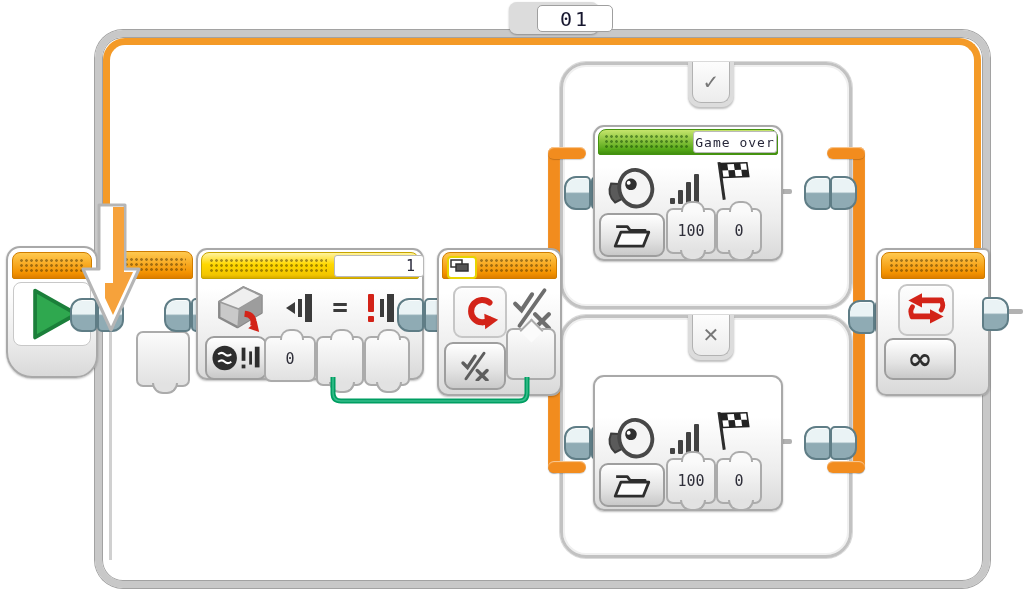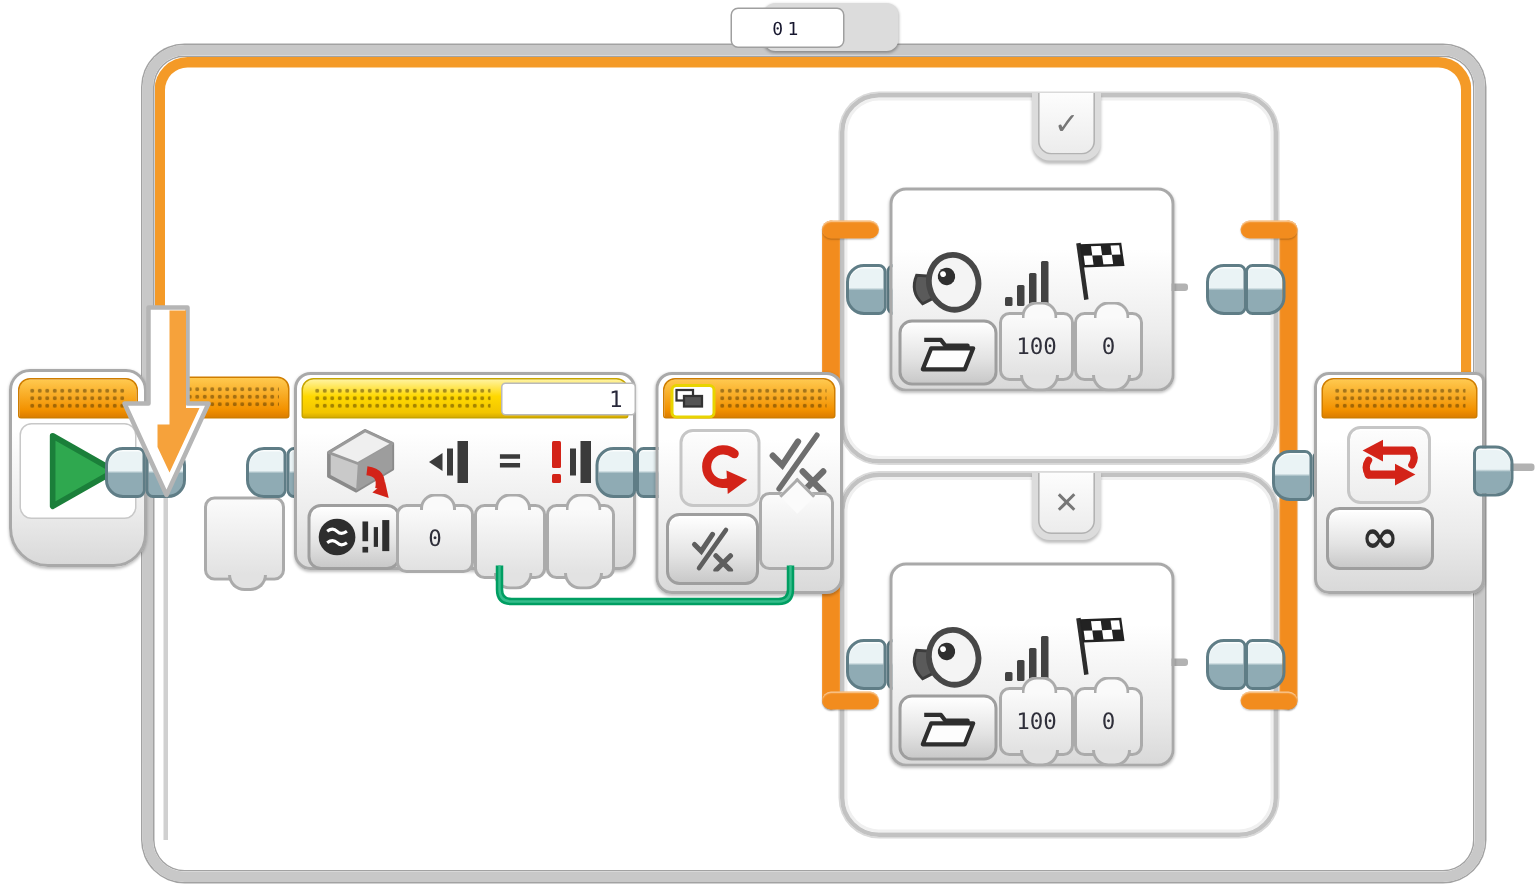--- a/index.html
+++ b/index.html
@@ -57,23 +57,23 @@
 
   
   .tab-outer{position:absolute;background:#dcdcdc;border-radius:0 0 12px 12px;
     box-shadow:0 2px 2px rgba(0,0,0,.25);}
   .tab-inner{position:absolute;left:4px;top:0;right:4px;bottom:4px;
     background:linear-gradient(#fdfdfd,#ececec);border:1px solid #b2b2b2;border-top:none;
     border-radius:0 0 9px 9px;display:flex;align-items:center;justify-content:center;
     font-size:20px;font-weight:bold;color:#777;font-family:"DejaVu Sans",sans-serif;}
   .looptab-outer{position:absolute;left:509px;top:2px;width:90px;height:32px;background:#dcdcdc;
     border-radius:8px;box-shadow:0 1px 2px rgba(0,0,0,.3);}
-  .looptab-inner{position:absolute;left:487px;top:5px;width:74px;height:25px;background:#fff;
+  .looptab-inner{position:absolute;left:537px;top:5px;width:74px;height:25px;background:#fff;
     border:1px solid #9f9f9f;border-radius:5px;display:flex;align-items:center;justify-content:center;
-    font-size:12px;letter-spacing:3px;color:#16162e;}
+    font-size:20px;letter-spacing:3px;color:#16162e;}
 
   .glyph{position:absolute;display:flex;align-items:center;justify-content:center;}
   .inf{font-family:"DejaVu Sans",sans-serif;font-size:30px;font-weight:bold;color:#2e2e2e;line-height:1;}
   svg{display:block;}
 </style>
 </head>
 <body>
 
 <div id="canvas">
 
@@ -227,20 +227,24 @@
   <div class="nub nub-r" style="left:591px;top:426px;"></div>
   <div class="nub nub-r" style="left:753px;top:426px;"></div>
   <div class="stick" style="left:776px;top:439px;width:16px;"></div>
   <div class="nub nub-l" style="left:804px;top:426px;"></div>
   <div class="nub nub-r" style="left:830px;top:426px;"></div>
 
   <div class="nub nub-l" style="left:848px;top:300px;"></div>
   <div class="nub nub-r" style="left:875px;top:300px;"></div>
 
   <div class="blk" style="left:593px;top:125px;width:186px;height:132px;">
+    <div class="hdr hdr-green" style="left:3px;top:2px;width:178px;height:24px;">
+      <div class="studs studs-g" style="left:5px;top:4px;width:86px;height:14px;"></div>
+      <div class="valbox" style="left:94px;top:1px;width:82px;height:20px;justify-content:center;font-size:13px;letter-spacing:1px;">Game over</div>
+    </div>
     <svg class="abs" style="left:8px;top:30px;" width="58" height="64" viewBox="0 0 60 64">
       <g transform="rotate(-12 30 32)">
         <path d="M10 22 q-7 10 0 20 l11 -3 v-14 z" fill="#5a5a5a" stroke="#3c3c3c" stroke-width="2"></path>
         <ellipse cx="34" cy="32" rx="17" ry="19" fill="#f4f4f4" stroke="#474747" stroke-width="4"></ellipse>
         <circle cx="30" cy="27" r="6" fill="#2f2f2f"></circle>
         <circle cx="28" cy="25" r="2" fill="#fff"></circle>
       </g>
     </svg>
     <svg class="abs" style="left:75px;top:40px;" width="34" height="40" viewBox="0 0 34 40">
       <rect x="0" y="31" width="5" height="6" rx="1" fill="#424242"></rect>

